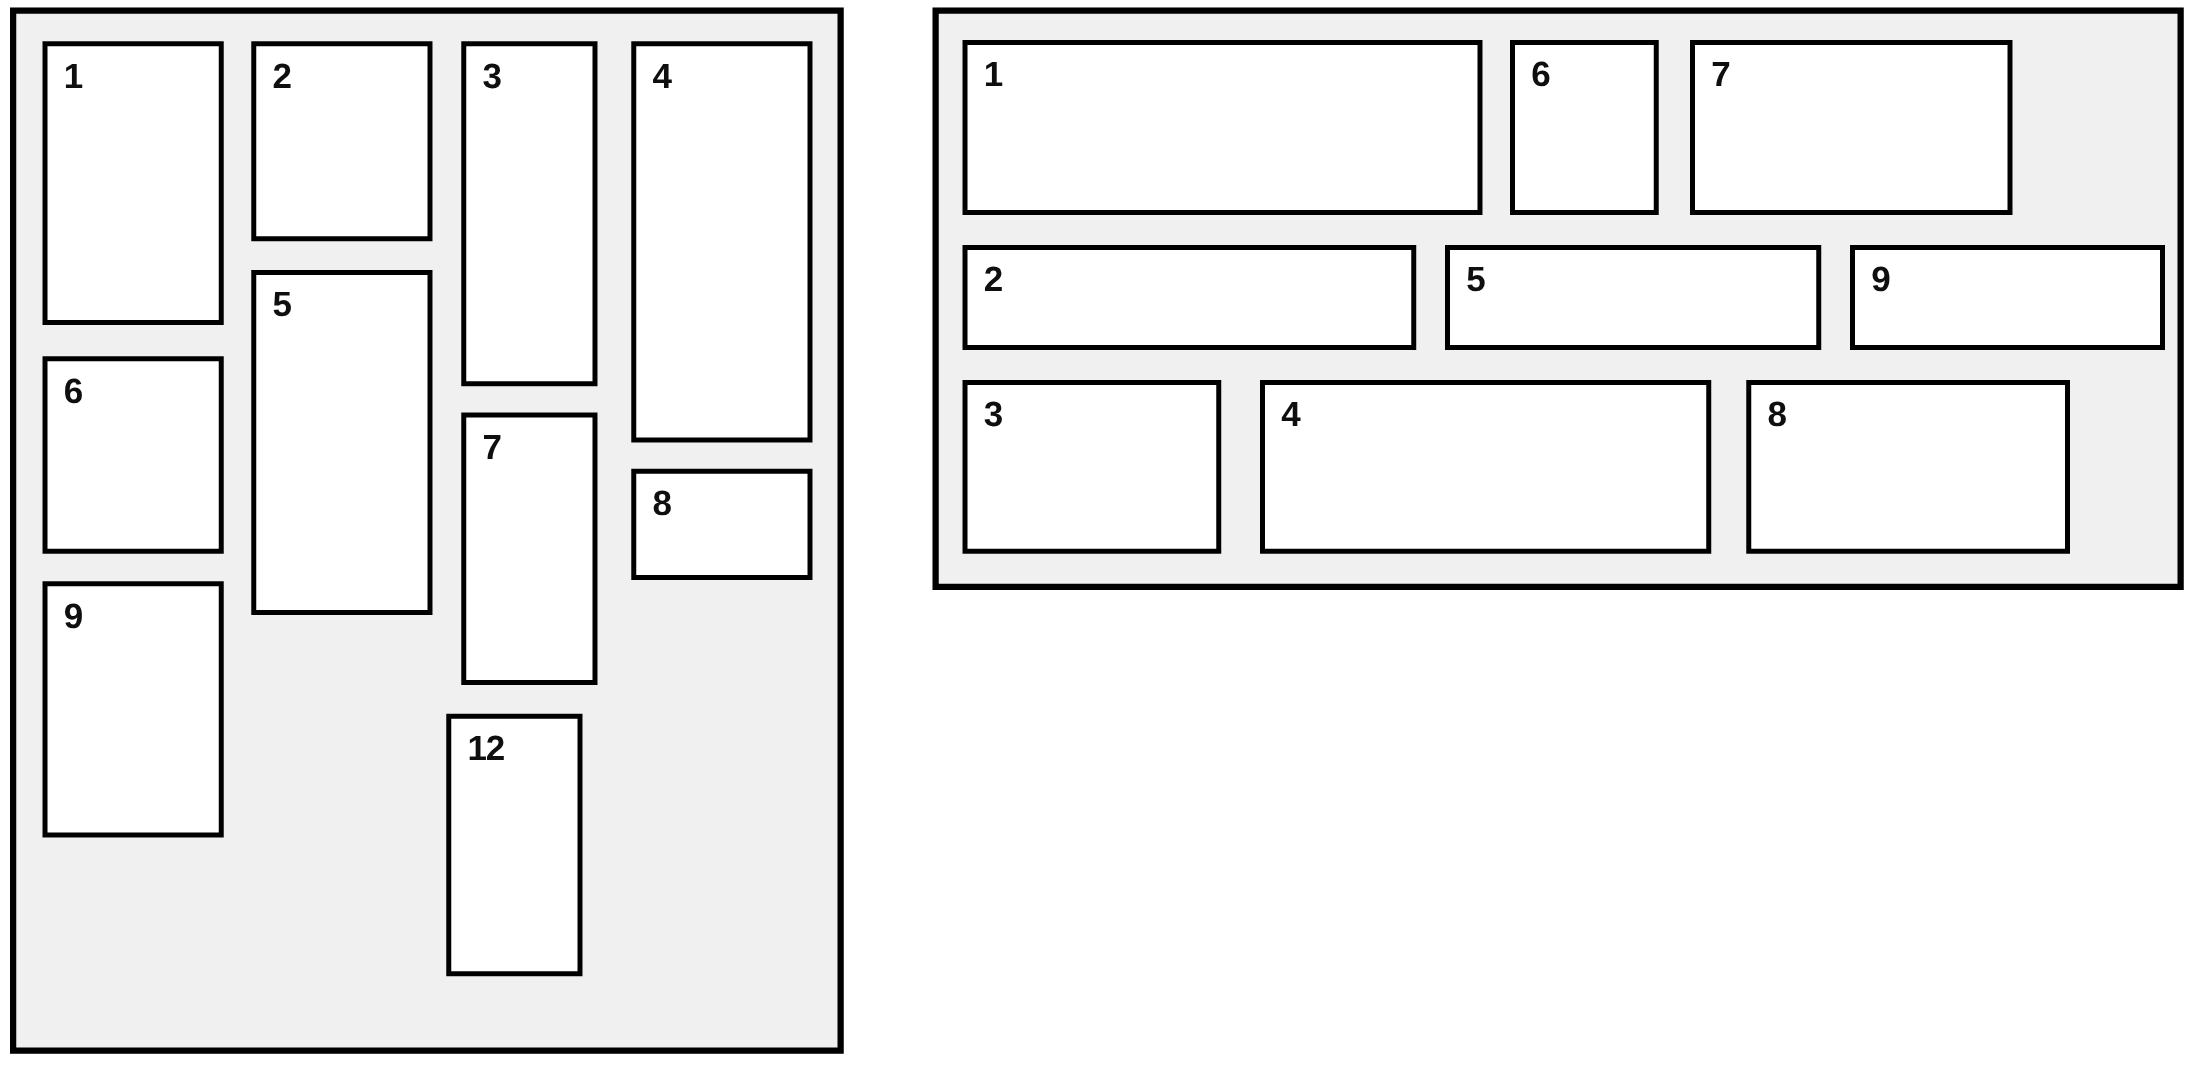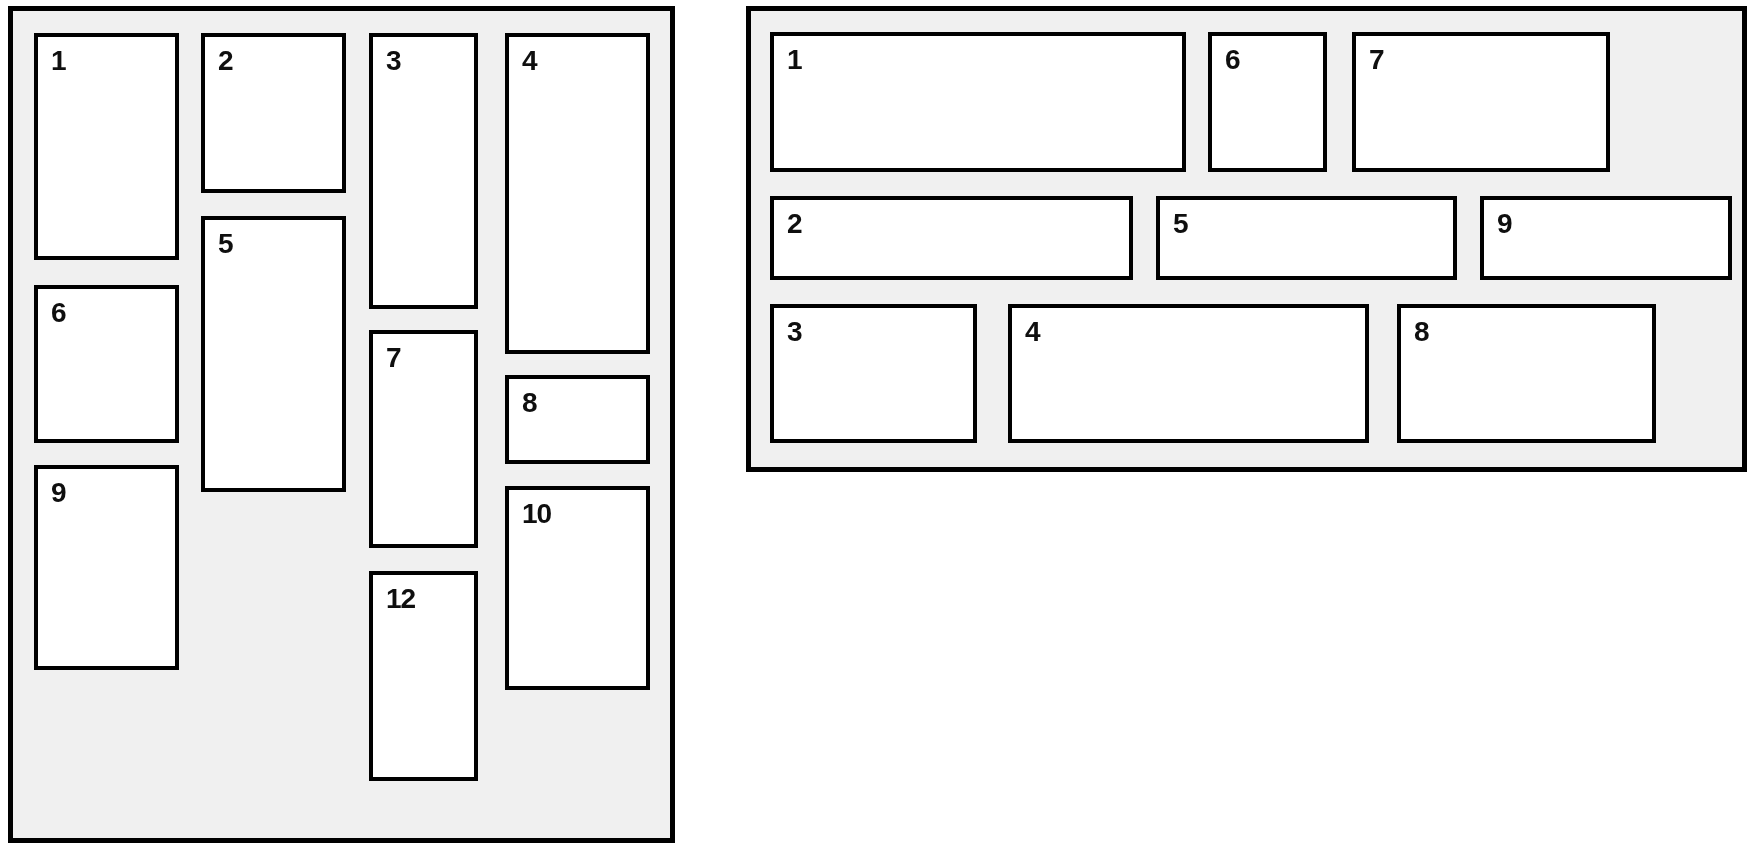--- a/index.html
+++ b/index.html
@@ -44,22 +44,21 @@
   <div class="panel" style="left: 8px; top: 6px; width: 667px; height: 837px;">
       <div class="masonry-item" style="left: 21px; top: 22px; width: 145px; height: 227px;"><span class="item-label">1</span></div>
       <div class="masonry-item" style="left: 188px; top: 22px; width: 145px; height: 160px;"><span class="item-label">2</span></div>
       <div class="masonry-item" style="left: 356px; top: 22px; width: 109px; height: 276px;"><span class="item-label">3</span></div>
       <div class="masonry-item" style="left: 492px; top: 22px; width: 145px; height: 321px;"><span class="item-label">4</span></div>
       <div class="masonry-item" style="left: 188px; top: 205px; width: 145px; height: 276px;"><span class="item-label">5</span></div>
       <div class="masonry-item" style="left: 21px; top: 274px; width: 145px; height: 158px;"><span class="item-label">6</span></div>
       <div class="masonry-item" style="left: 356px; top: 319px; width: 109px; height: 218px;"><span class="item-label">7</span></div>
       <div class="masonry-item" style="left: 492px; top: 364px; width: 145px; height: 89px;"><span class="item-label">8</span></div>
       <div class="masonry-item" style="left: 21px; top: 454px; width: 145px; height: 205px;"><span class="item-label">9</span></div>
-      <div class="masonry-item" style="left: 492px; top: 475px; width: 145px; height: 204px;"><span class="item-label">10</span></div>
-      <div class="masonry-item" style="left: 356px; top: 560px; width: 109px; height: 210px;"><span class="item-label">12</span></div>
+      <div class="masonry-item" style="left: 344px; top: 560px; width: 109px; height: 210px;"><span class="item-label">12</span></div>
     </div>
   <div class="panel" style="left: 746px; top: 6px; width: 1001px; height: 466px;">
       <div class="masonry-item" style="left: 19px; top: 21px; width: 416px; height: 140px;"><span class="item-label">1</span></div>
       <div class="masonry-item" style="left: 457px; top: 21px; width: 119px; height: 140px;"><span class="item-label">6</span></div>
       <div class="masonry-item" style="left: 601px; top: 21px; width: 258px; height: 140px;"><span class="item-label">7</span></div>
       <div class="masonry-item" style="left: 19px; top: 185px; width: 363px; height: 84px;"><span class="item-label">2</span></div>
       <div class="masonry-item" style="left: 405px; top: 185px; width: 301px; height: 84px;"><span class="item-label">5</span></div>
       <div class="masonry-item" style="left: 729px; top: 185px; width: 252px; height: 84px;"><span class="item-label">9</span></div>
       <div class="masonry-item" style="left: 19px; top: 293px; width: 207px; height: 139px;"><span class="item-label">3</span></div>
       <div class="masonry-item" style="left: 257px; top: 293px; width: 361px; height: 139px;"><span class="item-label">4</span></div>

